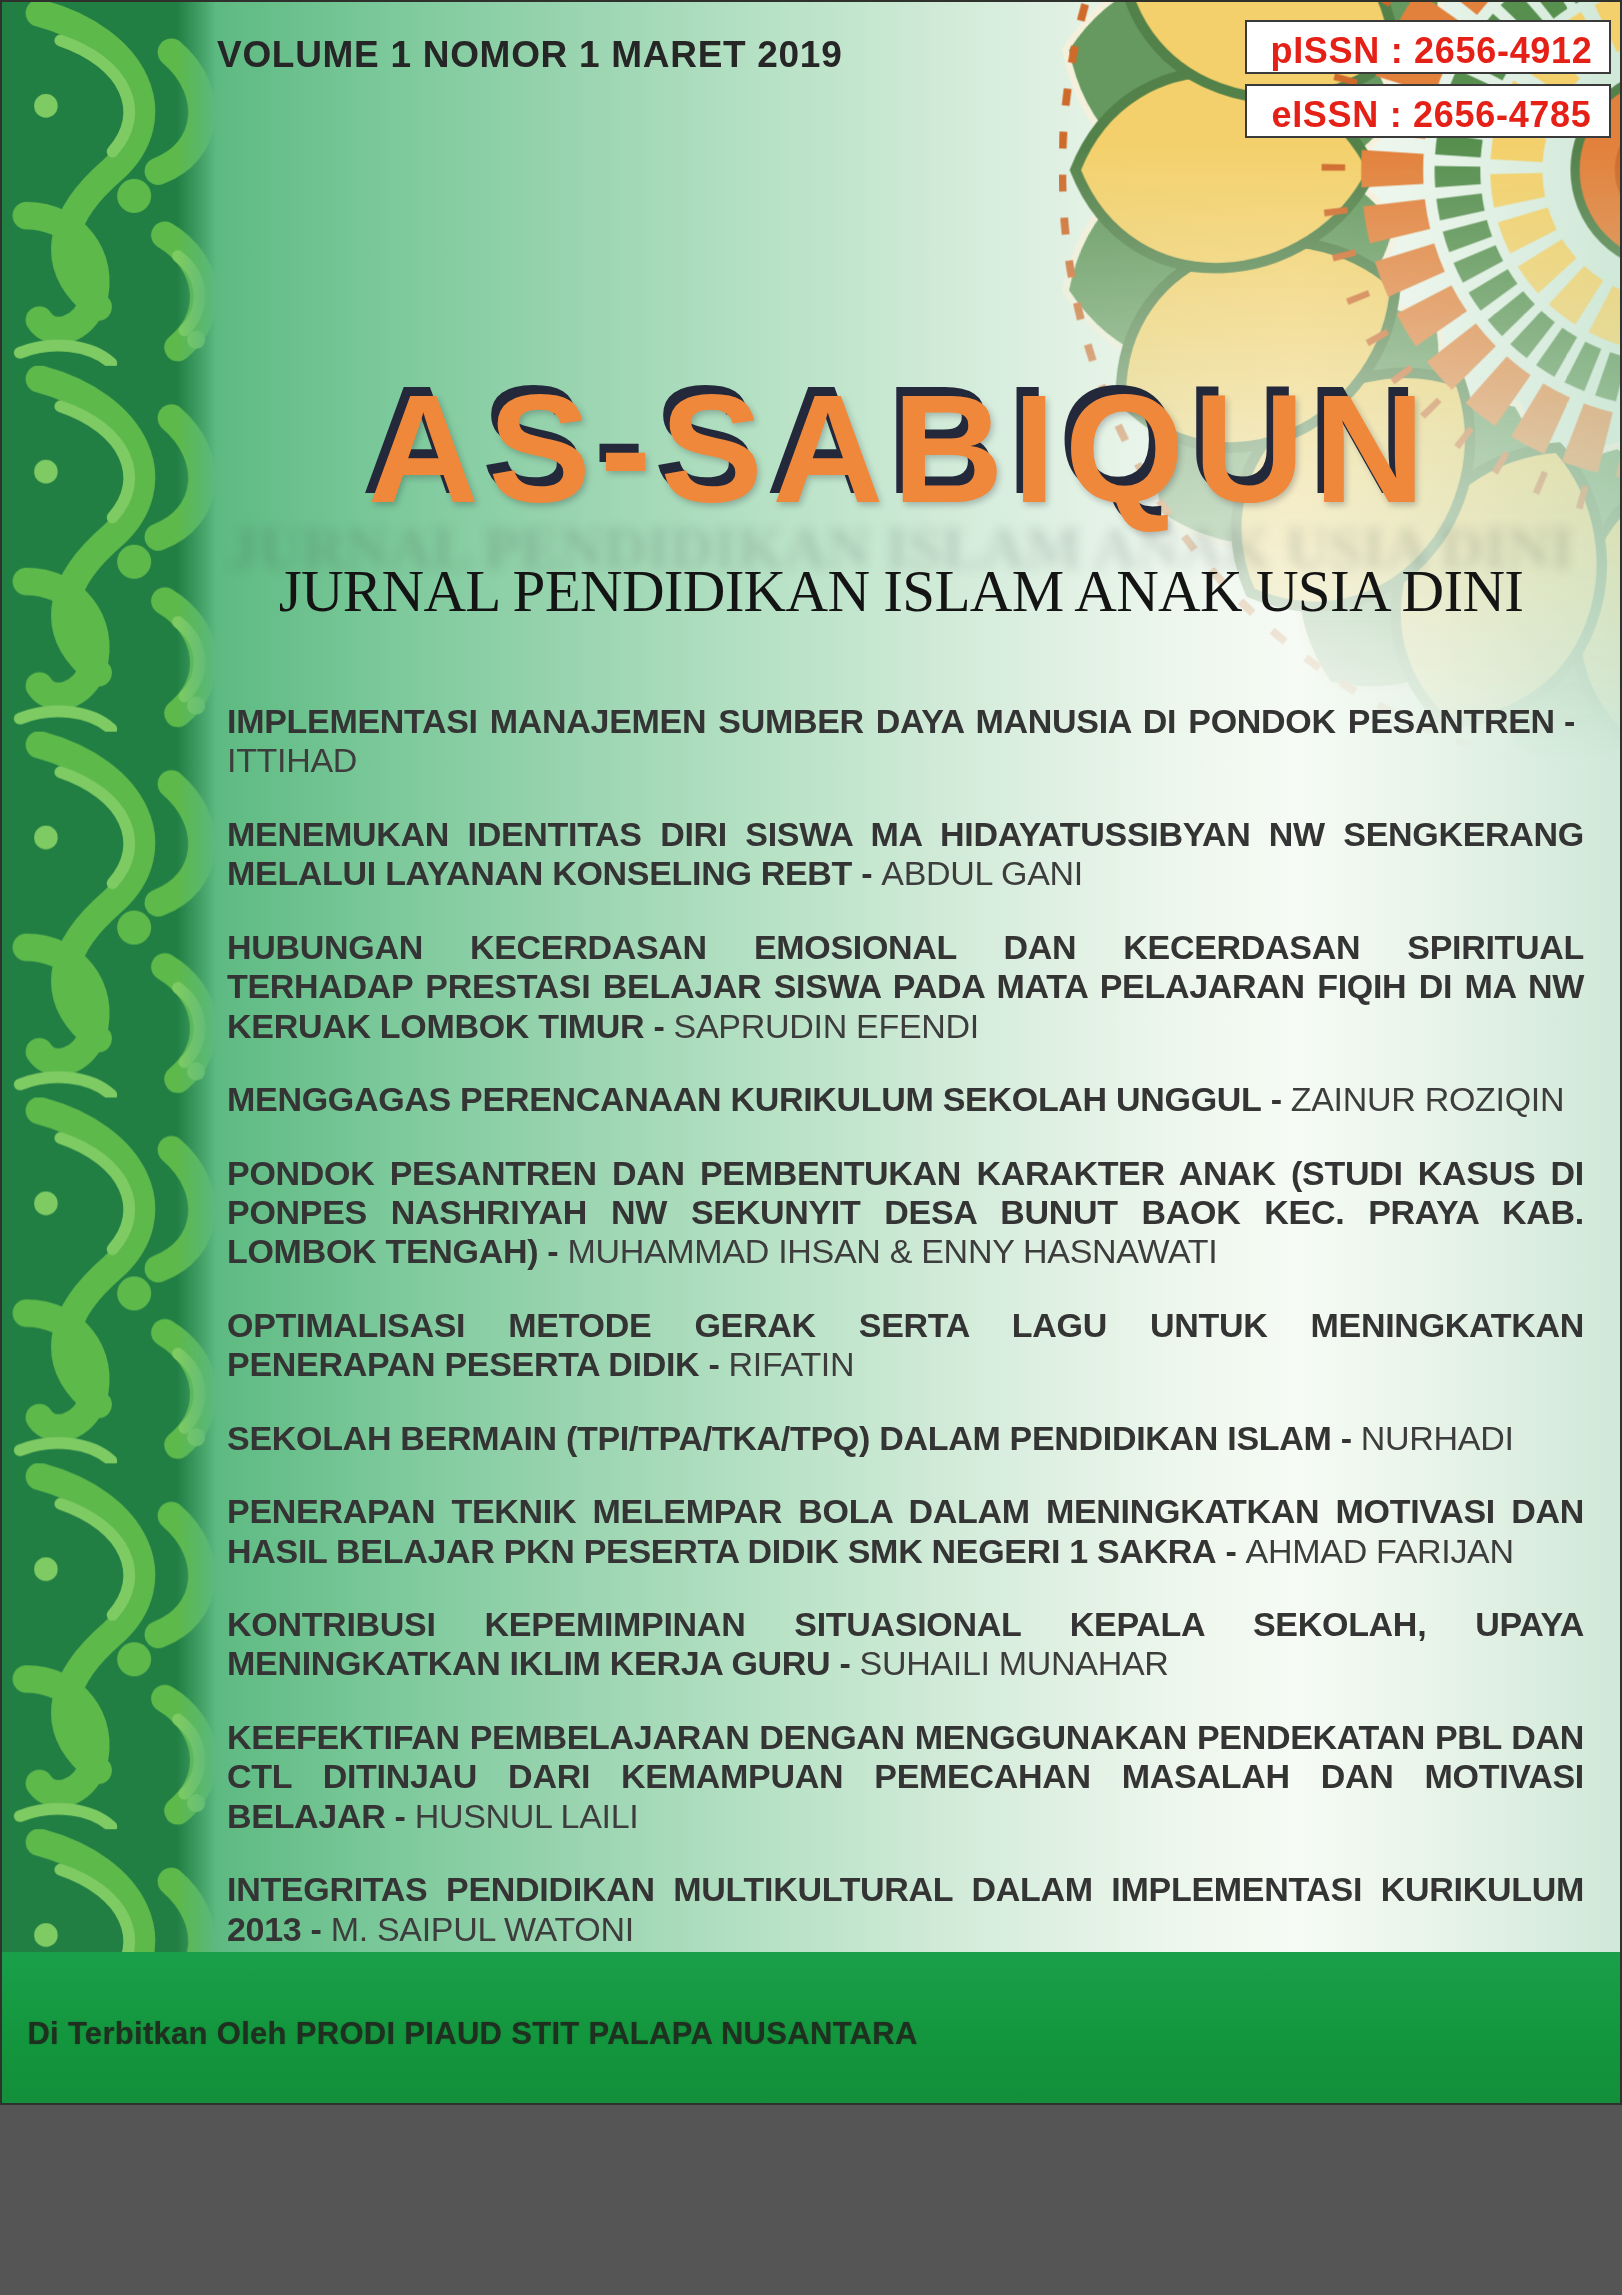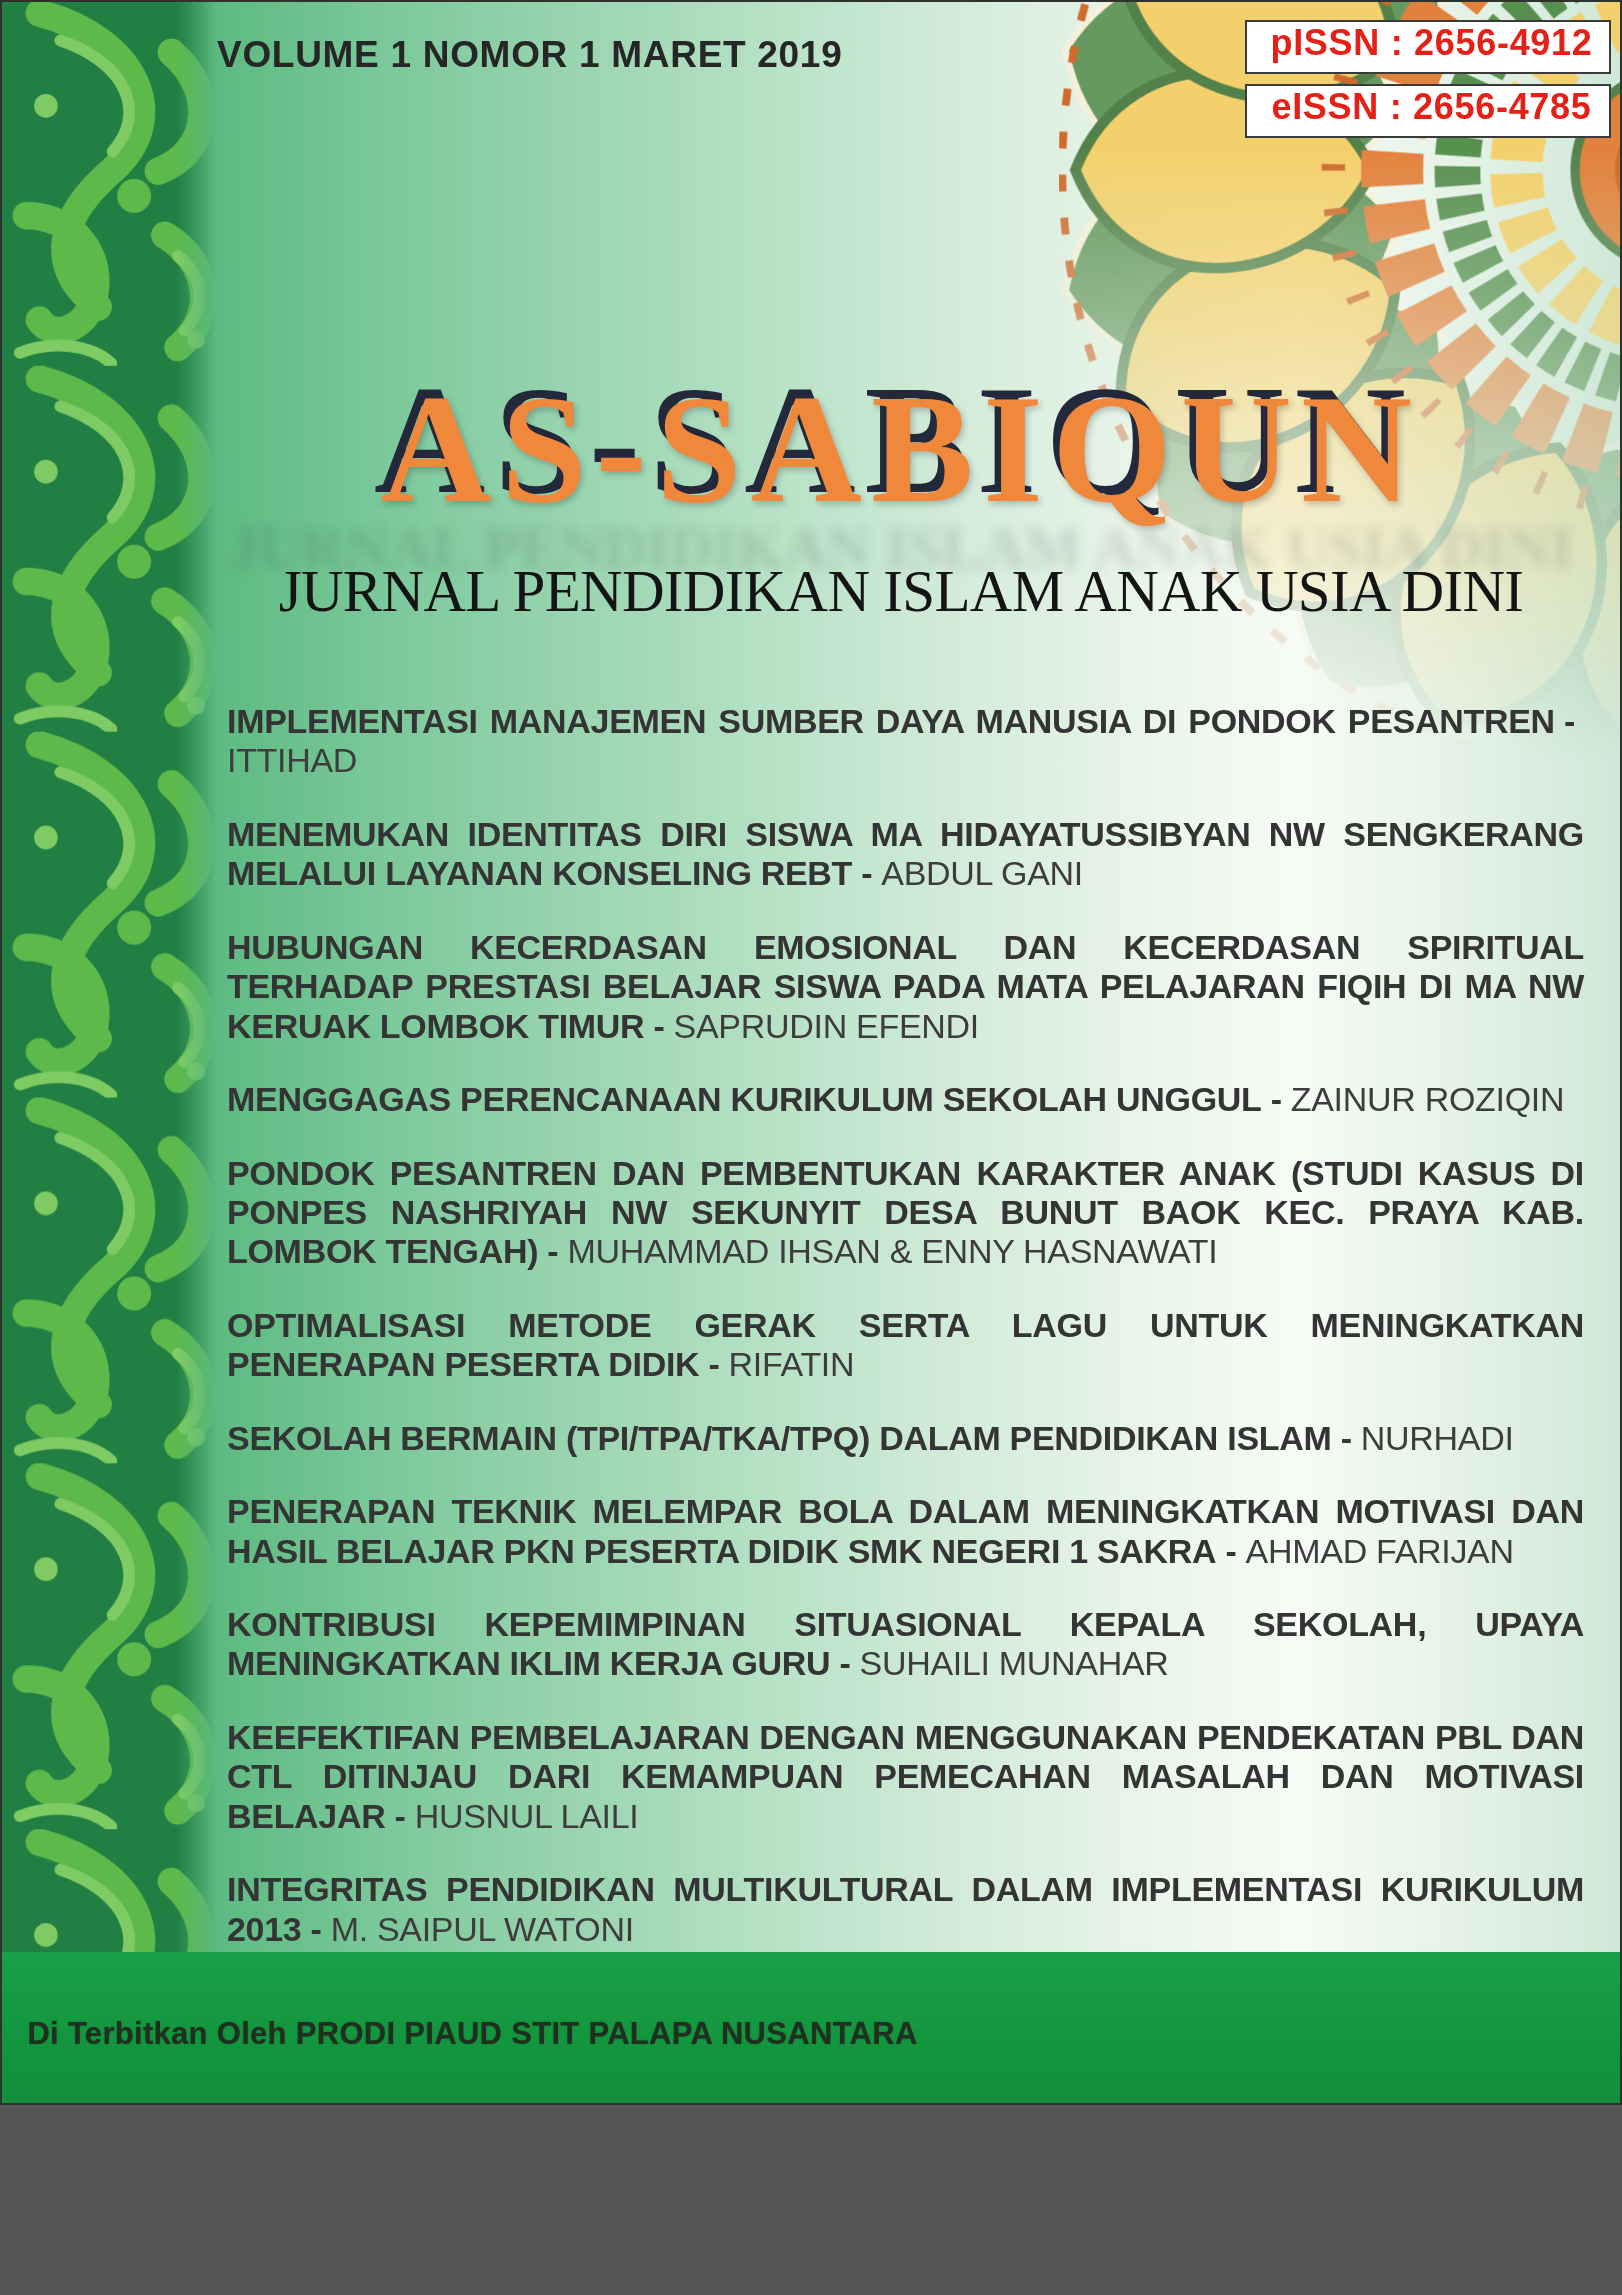--- a/index.html
+++ b/index.html
@@ -26,34 +26,34 @@
             mask-image:linear-gradient(180deg,#000 0%,#000 48%,rgba(0,0,0,.4) 72%,rgba(0,0,0,0) 98%);
   }
   
   .volume{
     position:absolute;left:217px;top:34px;z-index:3;
     font-size:37px;font-weight:700;letter-spacing:0.7px;color:#262626;
   }
   .issn-box{
     position:absolute;left:1245px;width:366px;height:54px;z-index:3;
     background:#ffffff;border:2.6px solid #3a3a3a;box-sizing:border-box;
-    display:flex;align-items:flex-start;justify-content:center;padding-left:7px;
+    display:flex;align-items:flex-end;justify-content:center;padding-left:7px;
   }
   .issn-box.p{top:19.6px;}
   .issn-box.e{top:84px;}
   .issn-box span{font-size:36px;font-weight:700;color:#e52017;letter-spacing:0.7px;white-space:nowrap;}
   
   .ghost-subtitle{
     position:absolute;left:216px;right:36px;top:514px;z-index:2;
     text-align:center;font-family:"Liberation Serif",serif;font-weight:700;
     font-size:60px;color:#3c4f44;opacity:.18;filter:blur(5.9px);white-space:nowrap;
   }
   .title{
     position:absolute;left:216px;right:36px;top:372px;z-index:3;margin:0;
-    text-align:center;font-family:Liberation Serif, serif;font-weight:700;
+    text-align:center;font-family:Liberation Sans, sans-serif;font-weight:700;
     font-size:154px;line-height:1;letter-spacing:9.1px;color:#f0883c;
     text-shadow:-6.5px -9.1px 0 #23283a, 2px 3.3px 6.5px rgba(20,25,40,.25);
     white-space:nowrap;
   }
   .subtitle{
     position:absolute;left:216px;right:36px;top:561px;z-index:3;margin:0;
     text-align:center;font-family:"Liberation Serif",serif;font-weight:400;
     font-size:59px;line-height:1.05;letter-spacing:-0.7px;color:#141414;
     white-space:nowrap;
   }

